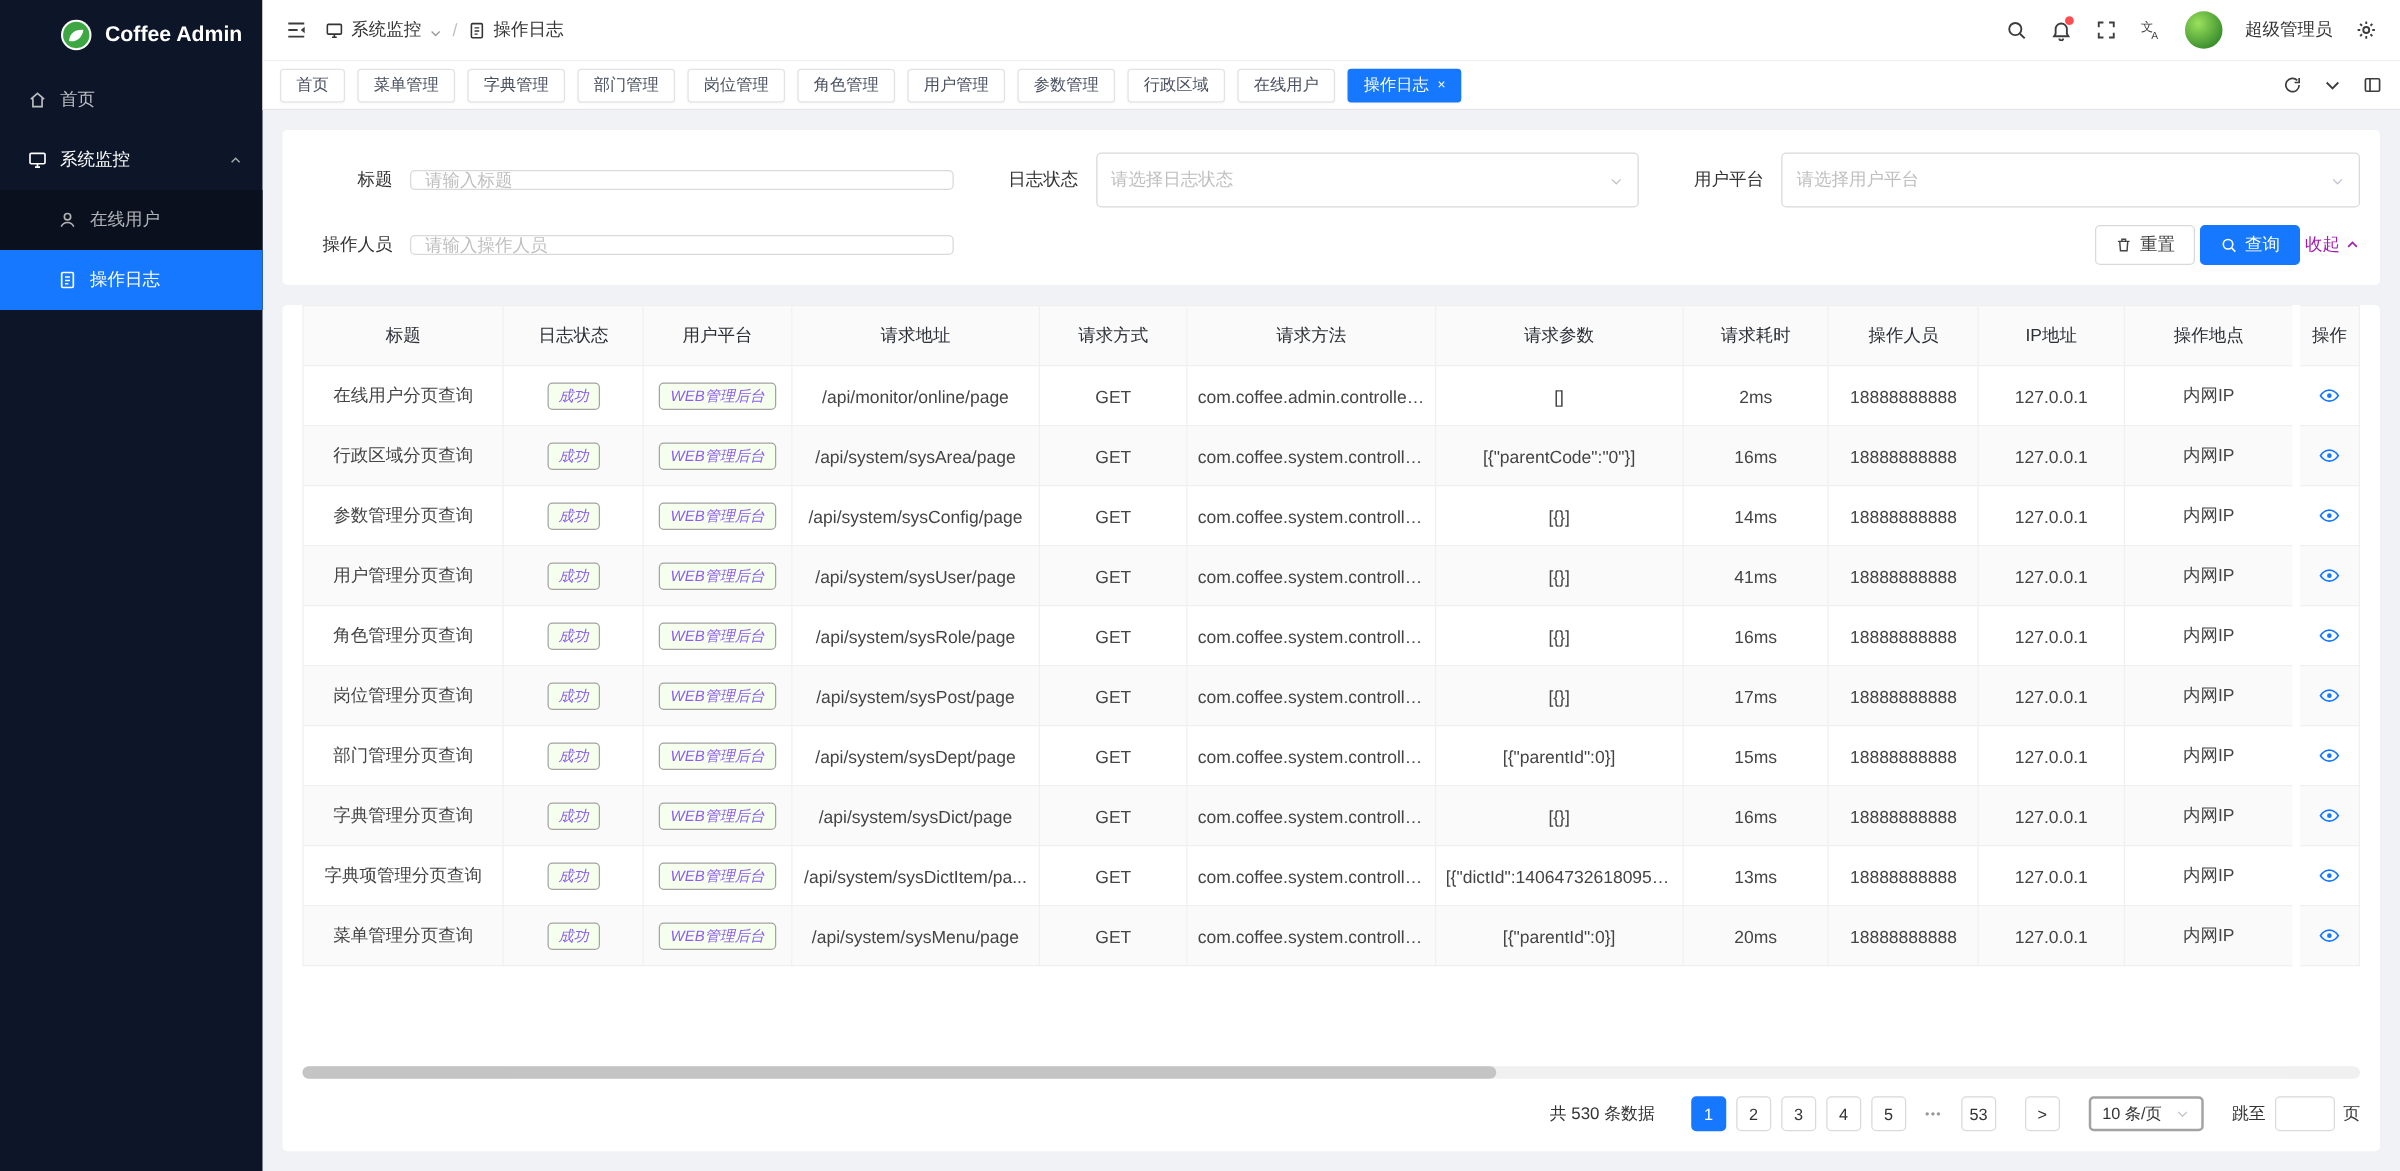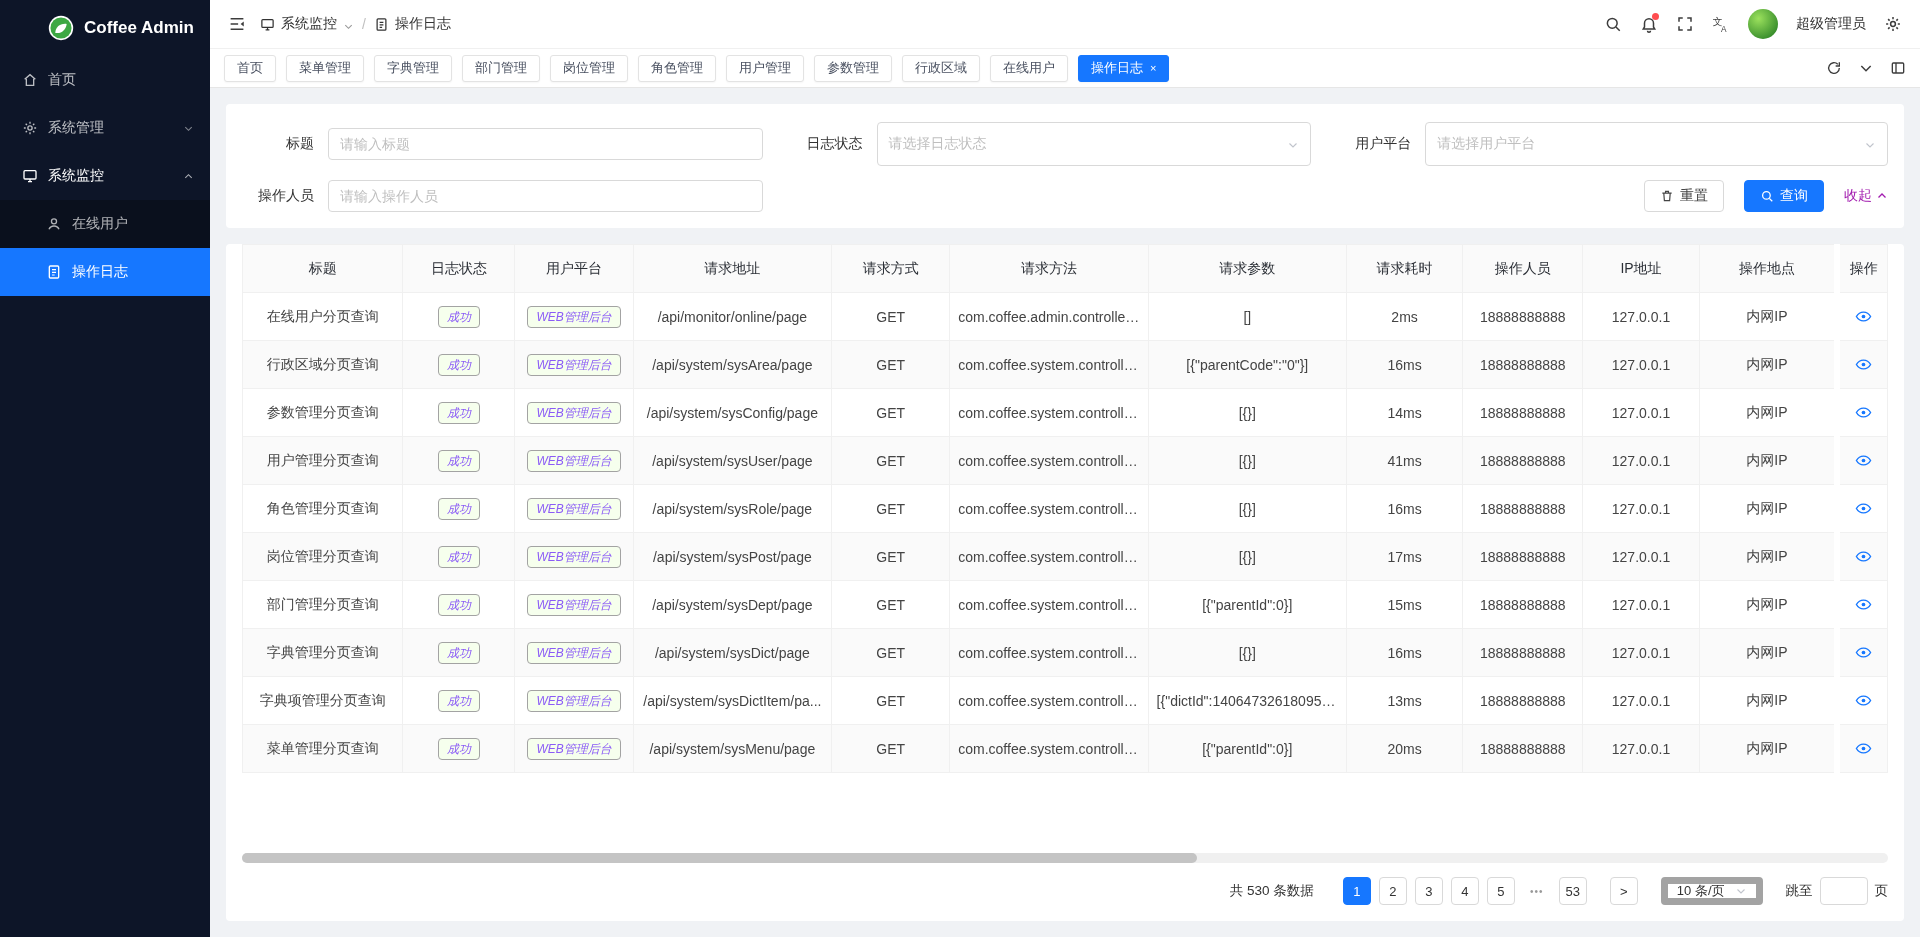--- a/index.html
+++ b/index.html
@@ -44,26 +44,26 @@
 
   .content { flex:1; min-height:0; padding:16px; display:flex; flex-direction:column; }
 
   
   .filter-card { background:#fff; border-radius:4px; padding:18px 16px 16px; flex-shrink:0; }
   .filter-row { display:flex; align-items:center; }
   .filter-row + .filter-row { margin-top:14px; }
   .filter-item { width:33.33%; display:flex; align-items:center; padding-right:28px; }
   .filter-item.last { padding-right:0; }
   .f-label { width:86px; flex-shrink:0; text-align:right; padding-right:14px; font-size:14px; color:#333; }
-  .f-input { flex:1; height:32px; border:1px solid #d9d9d9; border-radius:4px; padding:0 11px; font-size:14px; color:#333; outline:none; }
+  .f-input { flex:1; height:16px; border:1px solid #d9d9d9; border-radius:4px; padding:0 11px; font-size:14px; color:#333; outline:none; }
   .f-input::placeholder { color:#bfbfbf; }
   .f-select { flex:1; height:44px; border:1px solid #d9d9d9; border-radius:4px; padding:0 11px; font-size:14px; color:#bfbfbf; background:#fff; display:flex; align-items:center; justify-content:space-between; cursor:pointer; }
   .sel-chev { width:12px; height:12px; color:#c0c4cc; }
   .sel-chev svg { width:100%; height:100%; }
-  .filter-actions { margin-left:auto; display:flex; align-items:center; gap:20px; }
+  .filter-actions { margin-left:auto; display:flex; align-items:center; gap:4px; }
   .btn { height:32px; display:inline-flex; align-items:center; gap:6px; padding:0 15px; border-radius:4px; font-size:14px; border:1px solid #d9d9d9; background:#fff; color:#444; cursor:pointer; }
   .btn .b-ico { width:14px; height:14px; }
   .btn .b-ico svg { width:100%; height:100%; display:block; }
   .btn-primary { background:#1677ff; border-color:#1677ff; color:#fff; }
   .link-btn { display:inline-flex; align-items:center; gap:4px; color:#a21caf; font-size:14px; cursor:pointer; }
   .link-btn .b-ico { width:12px; height:12px; }
   .link-btn .b-ico svg { width:100%; height:100%; display:block; }
 
   
   .table-card { margin-top:16px; flex:1; min-height:0; background:#fff; border-radius:4px; padding:0 16px 16px; display:flex; flex-direction:column; }
@@ -84,21 +84,21 @@
   .eye-btn svg { width:100%; height:100%; display:block; }
 
   .hscrollbar { margin-top:auto; height:10px; border-radius:5px; background:#f0f0f0; position:relative; flex-shrink:0; }
   .hscroll-thumb { position:absolute; left:0; top:0; height:10px; width:58%; border-radius:5px; background:#c4c4c4; cursor:pointer; }
 
   .pagination { margin-top:14px; flex-shrink:0; display:flex; justify-content:flex-end; align-items:center; gap:23px; font-size:14px; color:#333; }
   .page-total { margin-right:6px; font-size:13.5px; }
   .page-btn { min-width:28px; height:28px; padding:0 5px; display:inline-flex; align-items:center; justify-content:center; border:1px solid #d9d9d9; border-radius:4px; background:#fff; font-size:13px; color:#333; cursor:pointer; }
   .page-btn.active { background:#1677ff; border-color:#1677ff; color:#fff; }
   .page-btn.page-ellipsis { border:none; background:transparent; color:#999; letter-spacing:1px; font-size:10px; }
-  .page-size { height:28px; display:inline-flex; align-items:center; gap:10px; border:7px solid #a3a3a3; border-radius:4px; padding:0 9px; font-size:13px; color:#333; background:#fff; cursor:pointer; }
+  .page-size { height:28px; display:inline-flex; align-items:center; gap:10px; border:2px solid #a3a3a3; border-radius:4px; padding:0 9px; font-size:13px; color:#333; background:#fff; cursor:pointer; }
   .jump { display:flex; align-items:center; gap:7px; font-size:13.5px; }
   .jump-input { width:48px; height:28px; border:1px solid #d9d9d9; border-radius:4px; outline:none; padding:0 6px; font-size:13px; }
 </style>
 </head>
 <body>
 
 <div class="app">
 
   <aside class="sidebar">
     <div class="logo">
@@ -116,36 +116,20 @@
       <div class="menu-item">
         <span class="s-ico">
           <svg viewBox="0 0 24 24">
               <path d="M4 11l8-7 8 7" fill="none" stroke="currentColor" stroke-width="2"></path>
               <path d="M6.5 10v10h11V10" fill="none" stroke="currentColor" stroke-width="2"></path>
             </svg>
         </span>
         <span>首页</span>
       </div>
 
-      <div class="menu-item">
-        <span class="s-ico">
-          <svg viewBox="0 0 24 24">
-              <circle cx="12" cy="12" r="3.2" fill="none" stroke="currentColor" stroke-width="2"></circle>
-              <g stroke="currentColor" stroke-width="2">
-                <path d="M12 2.8v2.8M12 18.4v2.8M2.8 12h2.8M18.4 12h2.8M5.5 5.5l2 2M16.5 16.5l2 2M18.5 5.5l-2 2M7.5 16.5l-2 2"></path>
-              </g>
-            </svg>
-        </span>
-        <span>系统管理</span>
-        <span class="chev s-ico" style="width:11px;height:11px;">
-          <svg viewBox="0 0 24 24">
-              <path d="M5 9l7 7 7-7" fill="none" stroke="currentColor" stroke-width="2.4"></path>
-            </svg>
-        </span>
-      </div>
 
       <div class="menu-item" style="color:#fff;">
         <span class="s-ico">
           <svg viewBox="0 0 24 24">
               <rect x="3" y="4" width="18" height="12.5" rx="1.5" fill="none" stroke="currentColor" stroke-width="2"></rect>
               <path d="M9 20.5h6M12 16.5v4" stroke="currentColor" stroke-width="2"></path>
             </svg>
         </span>
         <span>系统监控</span>
         <span class="chev s-ico" style="width:11px;height:11px;">

